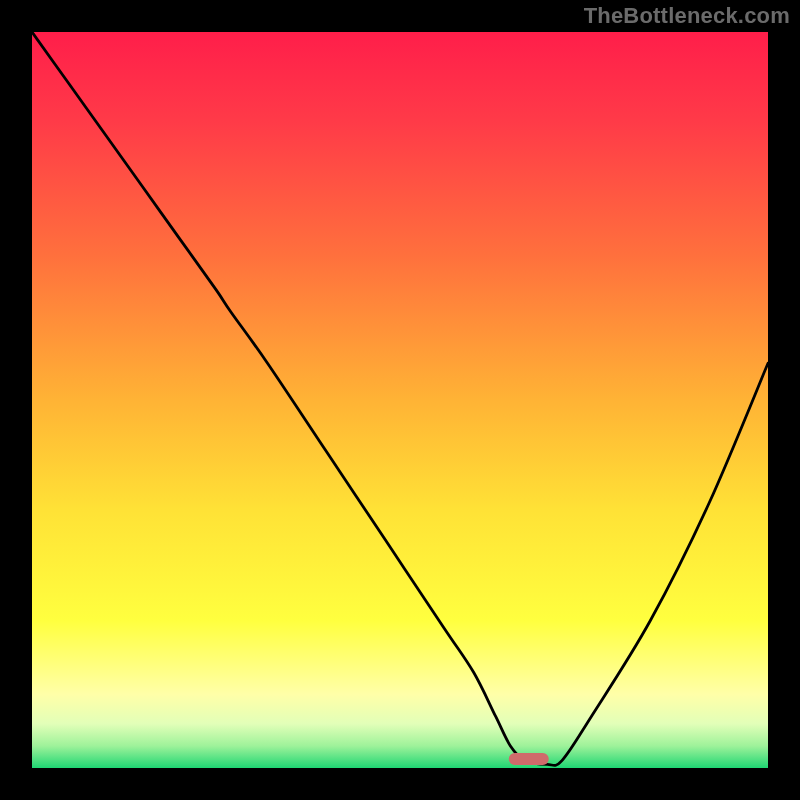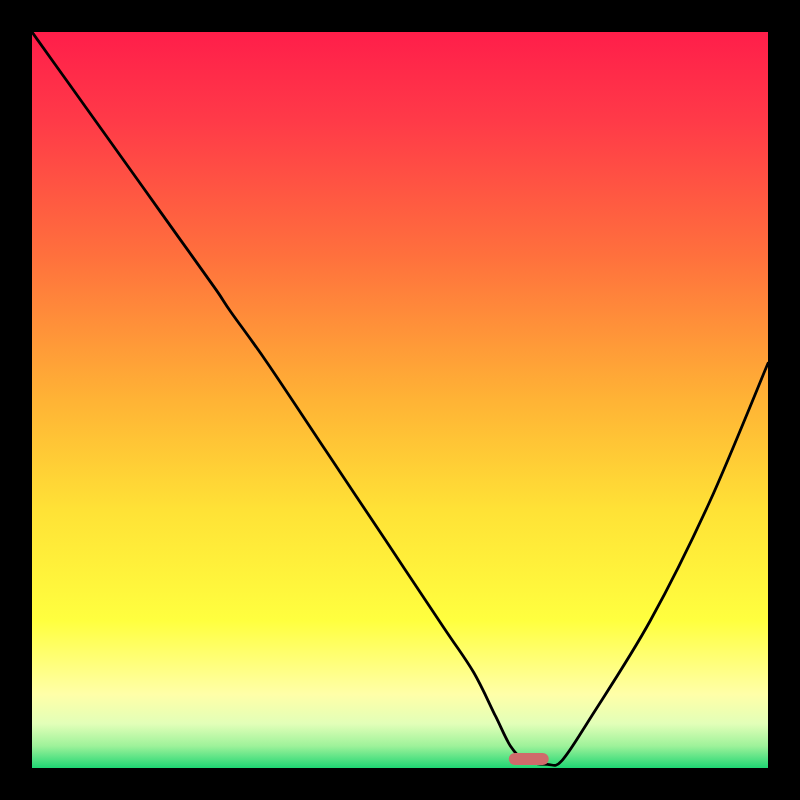--- a/index.html
+++ b/index.html
@@ -61,20 +61,21 @@
     font-weight: bold;
     color: #6b6b6b;
     letter-spacing: 0.2px;
   }
 </style>
 </head>
 <body>
 
 <div class="frame">
 
+  <div class="watermark">TheBottleneck.com</div>
 
   <div class="plot-area">
 
     <svg class="gradient" viewBox="0 0 736 736" preserveAspectRatio="none">
       <defs>
         <linearGradient id="bg" x1="0" y1="0" x2="0" y2="1">
             <stop offset="0%" stop-color="#ff1e4a"></stop>
             <stop offset="12%" stop-color="#ff3a48"></stop>
             <stop offset="30%" stop-color="#ff6f3d"></stop>
             <stop offset="50%" stop-color="#ffb335"></stop>

